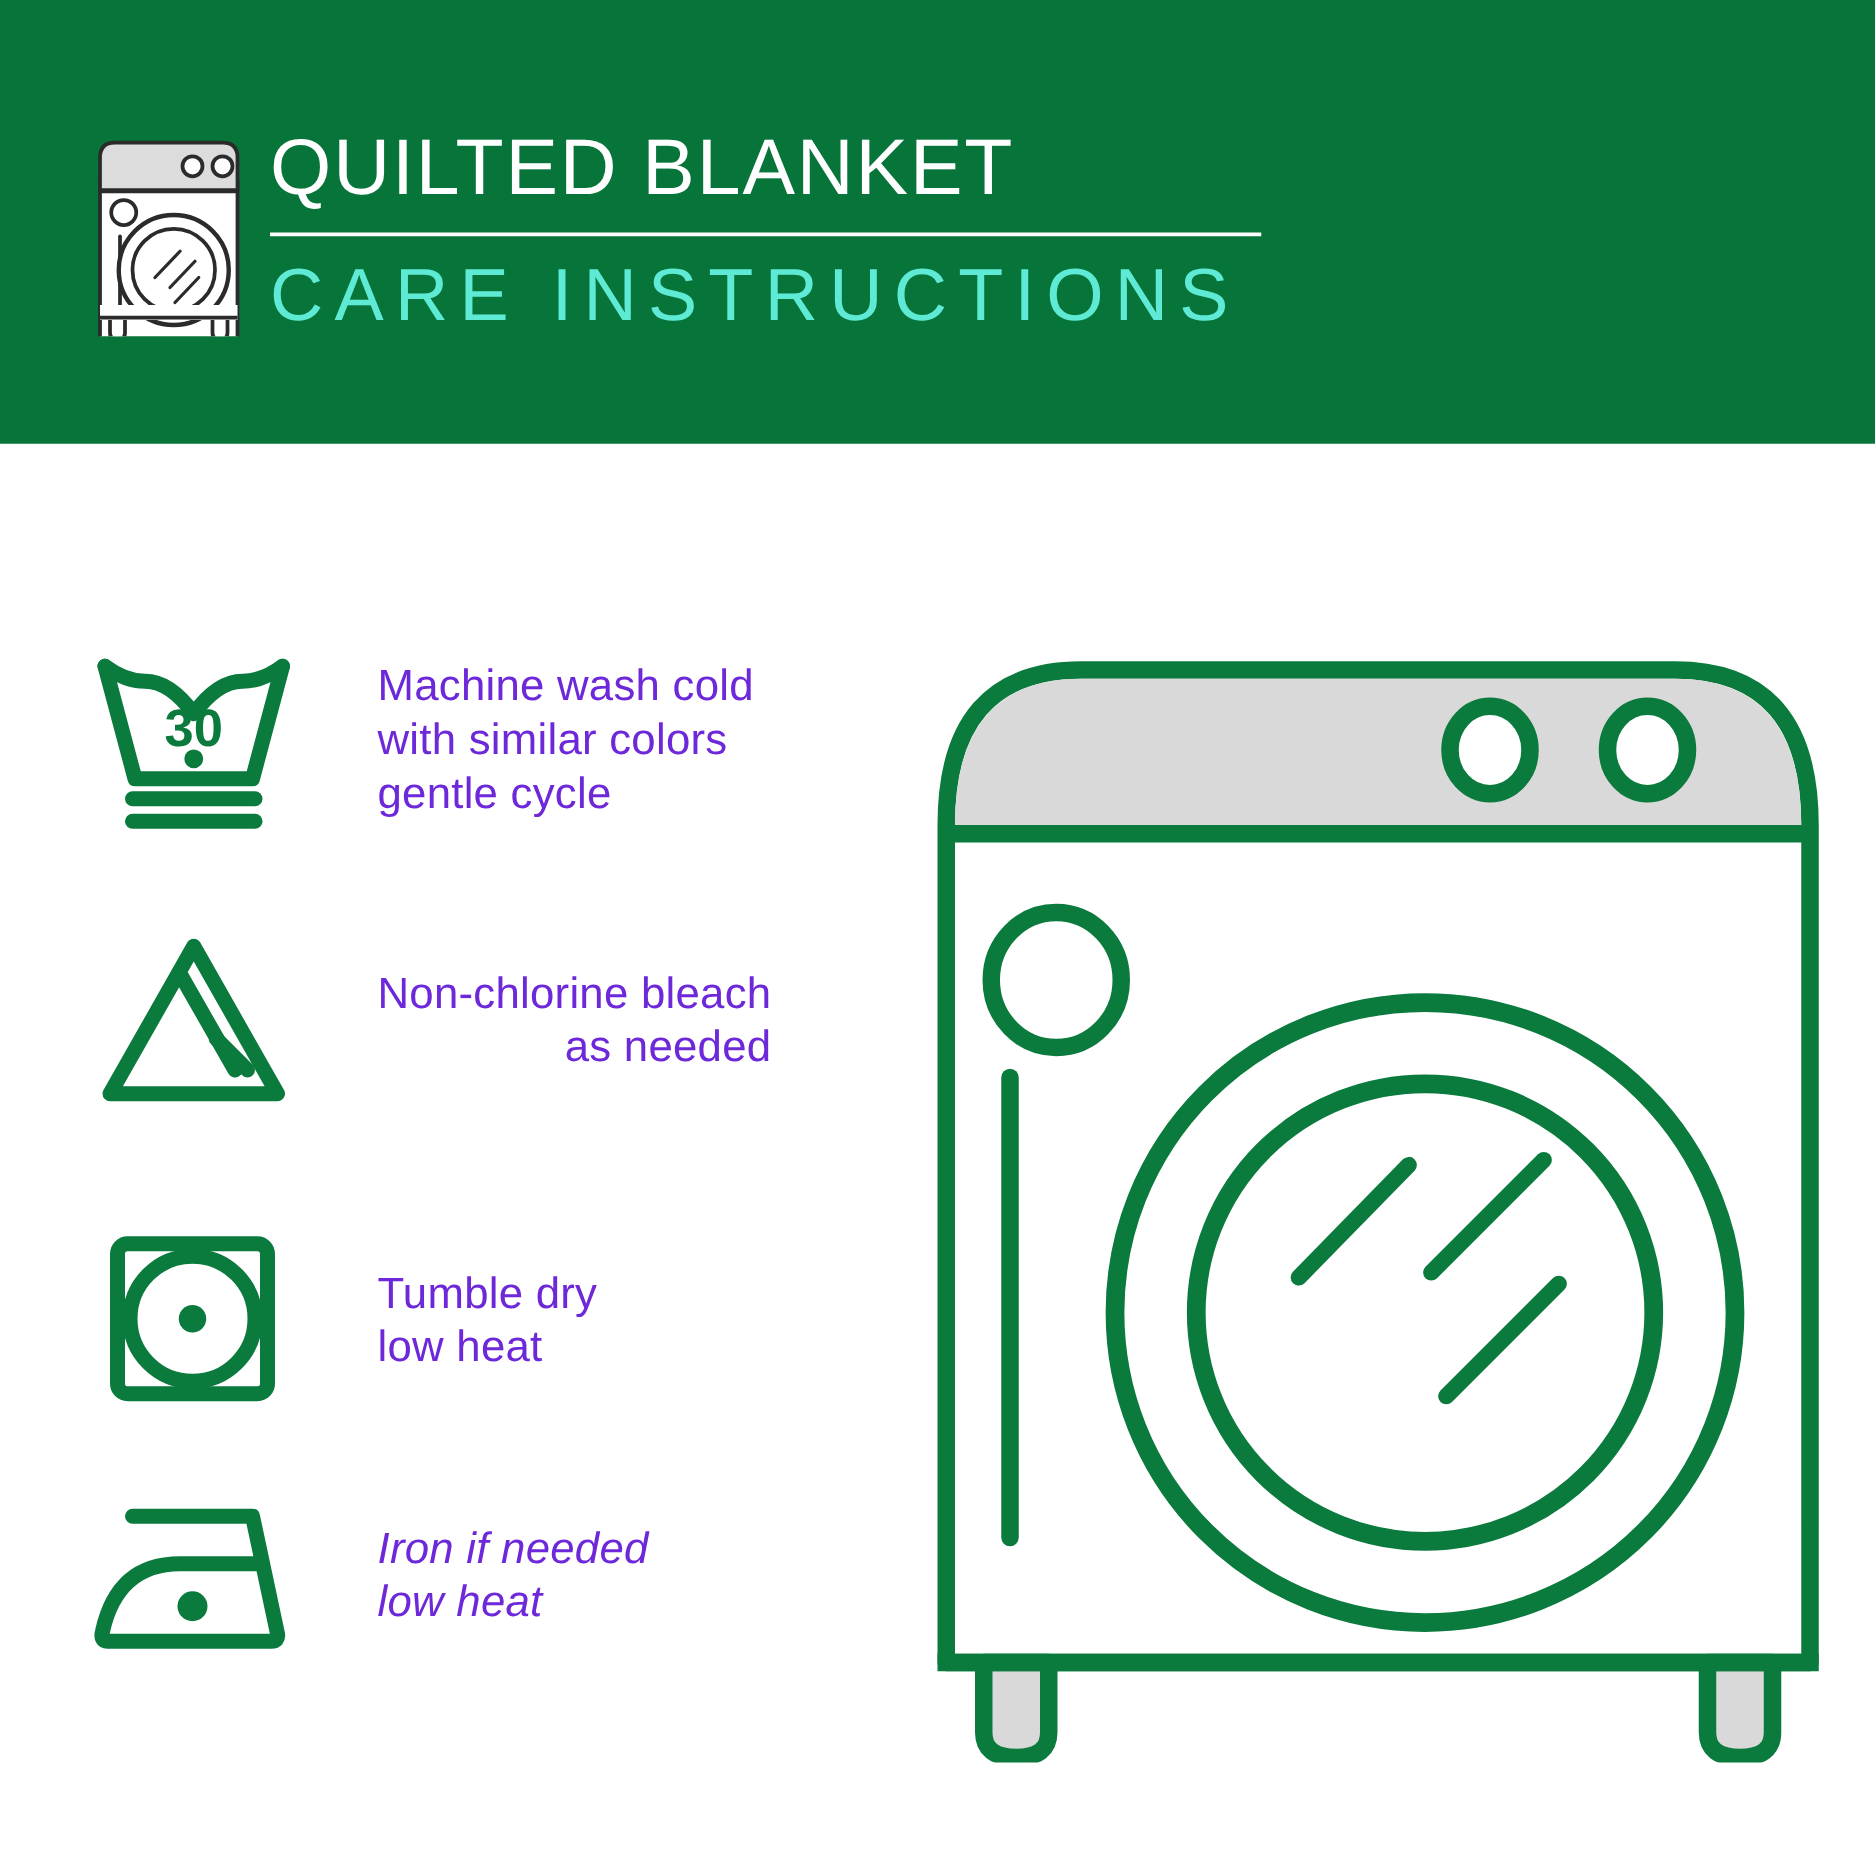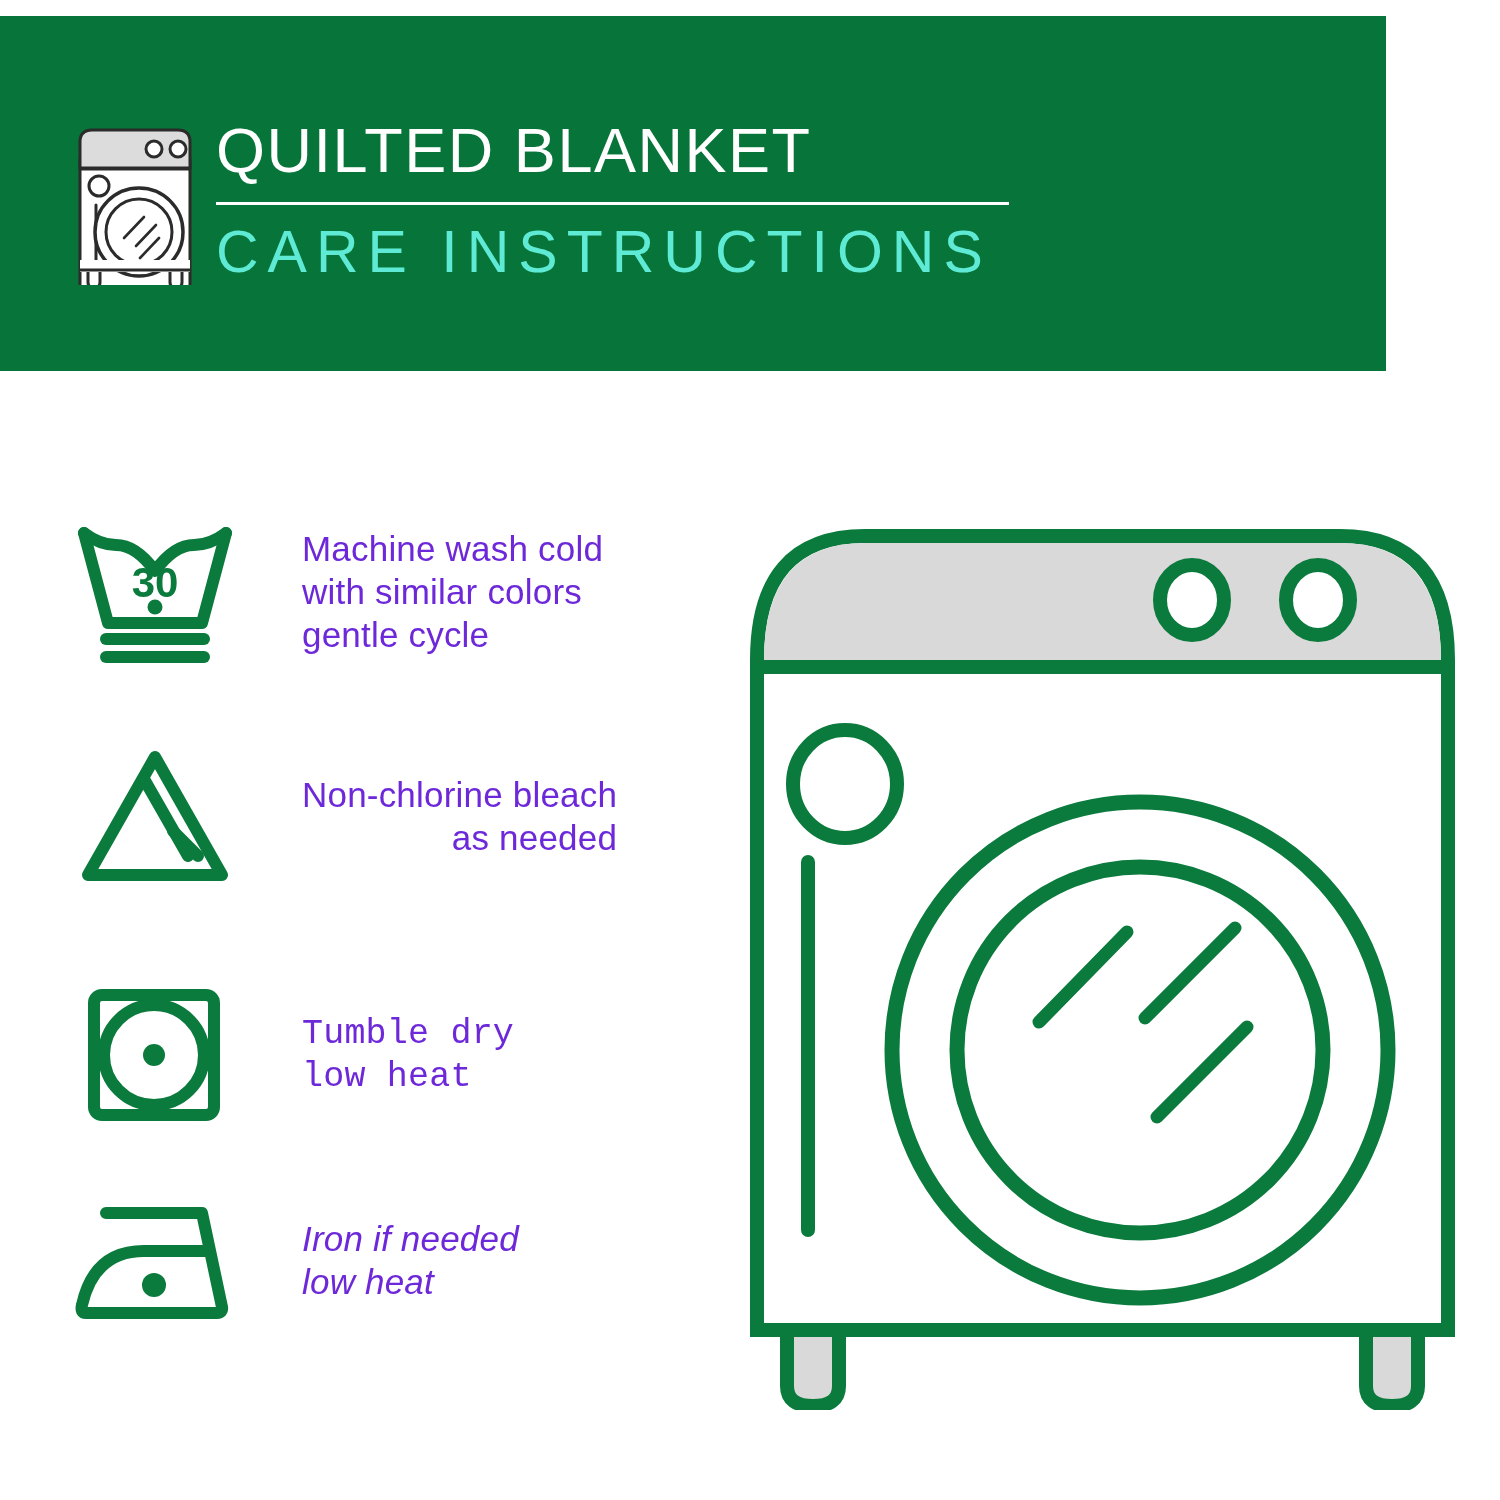--- a/index.html
+++ b/index.html
@@ -6,21 +6,21 @@
   html, body {
     width:1500px; height:1500px;
     background:#ffffff;
     font-family:"Liberation Sans", sans-serif;
     overflow:hidden;
   }
   .page { position:relative; width:1500px; height:1500px; background:#ffffff; }
 
   
   .header {
-    position:absolute; left:0; top:16px; width:1386px; height:355px;
+    position:absolute; left:0; top:0; width:1500px; height:355px;
     background:#077539;
   }
   .header-logo {
     position:absolute; left:62px; top:104px; width:150px; height:165px;
   }
   .header-text { position:absolute; left:216px; top:98px; width:1000px; }
   .title-main {
     font-size:63px; line-height:72px; letter-spacing:1.5px;
     color:#ffffff; font-weight:400; white-space:nowrap;
   }
@@ -39,21 +39,21 @@
     position:absolute; left:70px; display:flex; align-items:center;
   }
   .care-row .sym { flex:0 0 auto; width:180px; display:flex; justify-content:flex-start; }
   .care-row .txt {
     margin-left:52px;
     font-size:35px; line-height:43px; color:#6d28d9;
     letter-spacing:0.2px; white-space:pre-line;
   }
   #row-wash   { top:124px; }
   #row-bleach { top:348px;text-align:right; }
-  #row-dry    { top:588px;font-family:Liberation Mono, monospace; }
+  #row-dry    { top:588px; }
   #row-iron   { top:800px;font-style:italic; }
 
   
   .machine { position:absolute; left:745px; top:500px; width:715px; height:910px; }
 </style>
 </head>
 <body>
 
 <div class="page">
 

